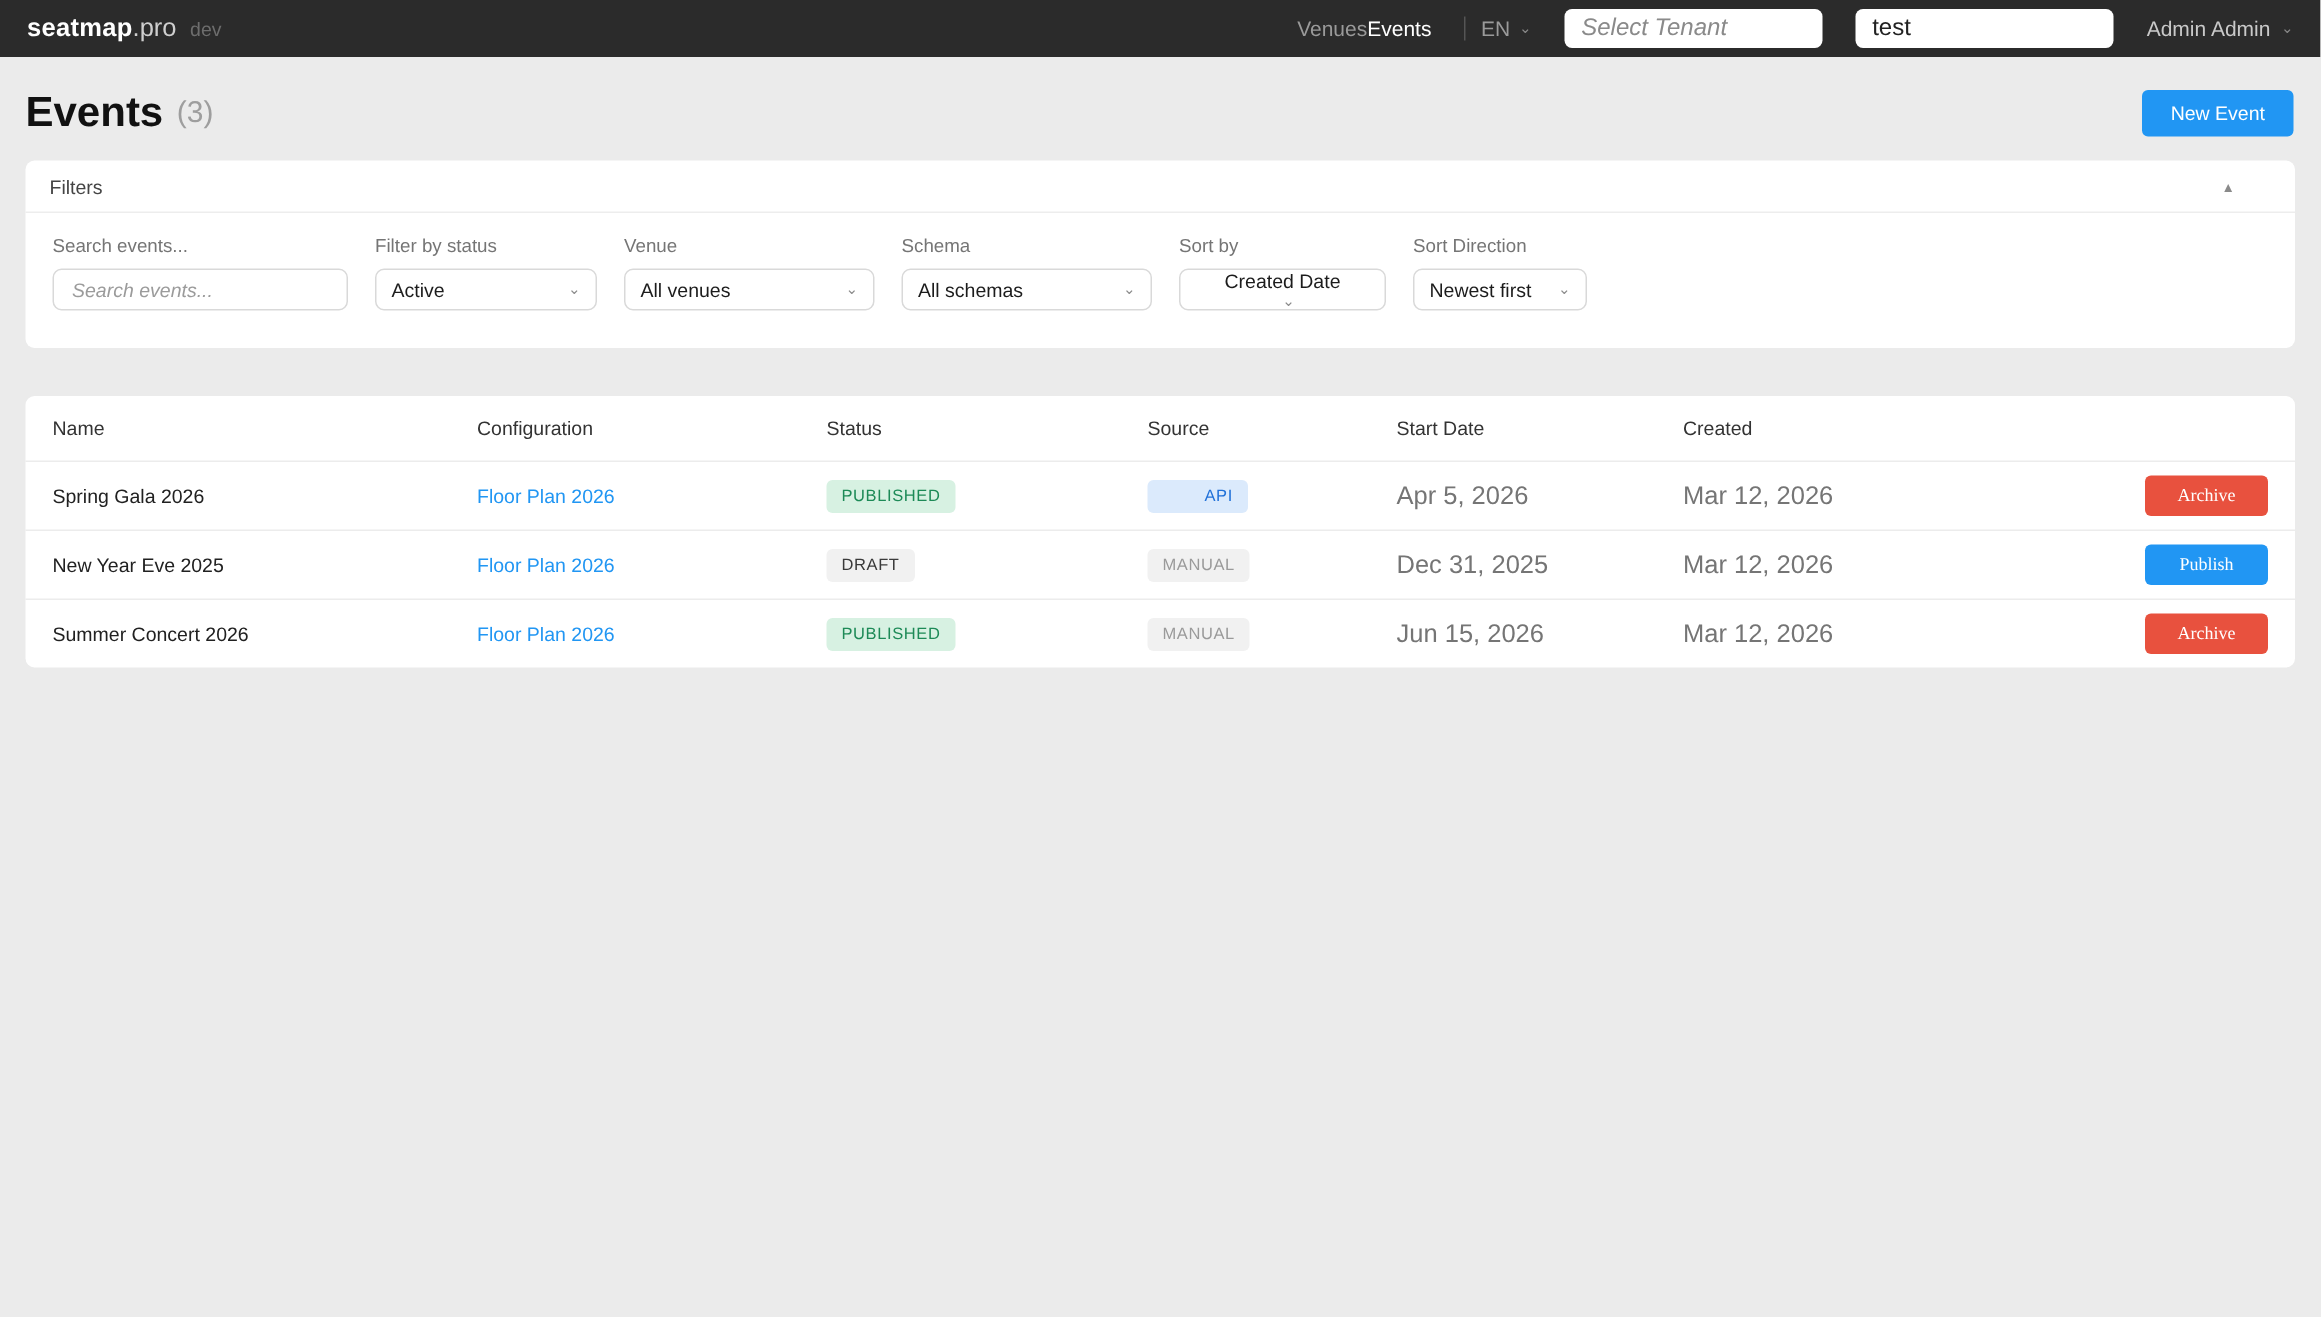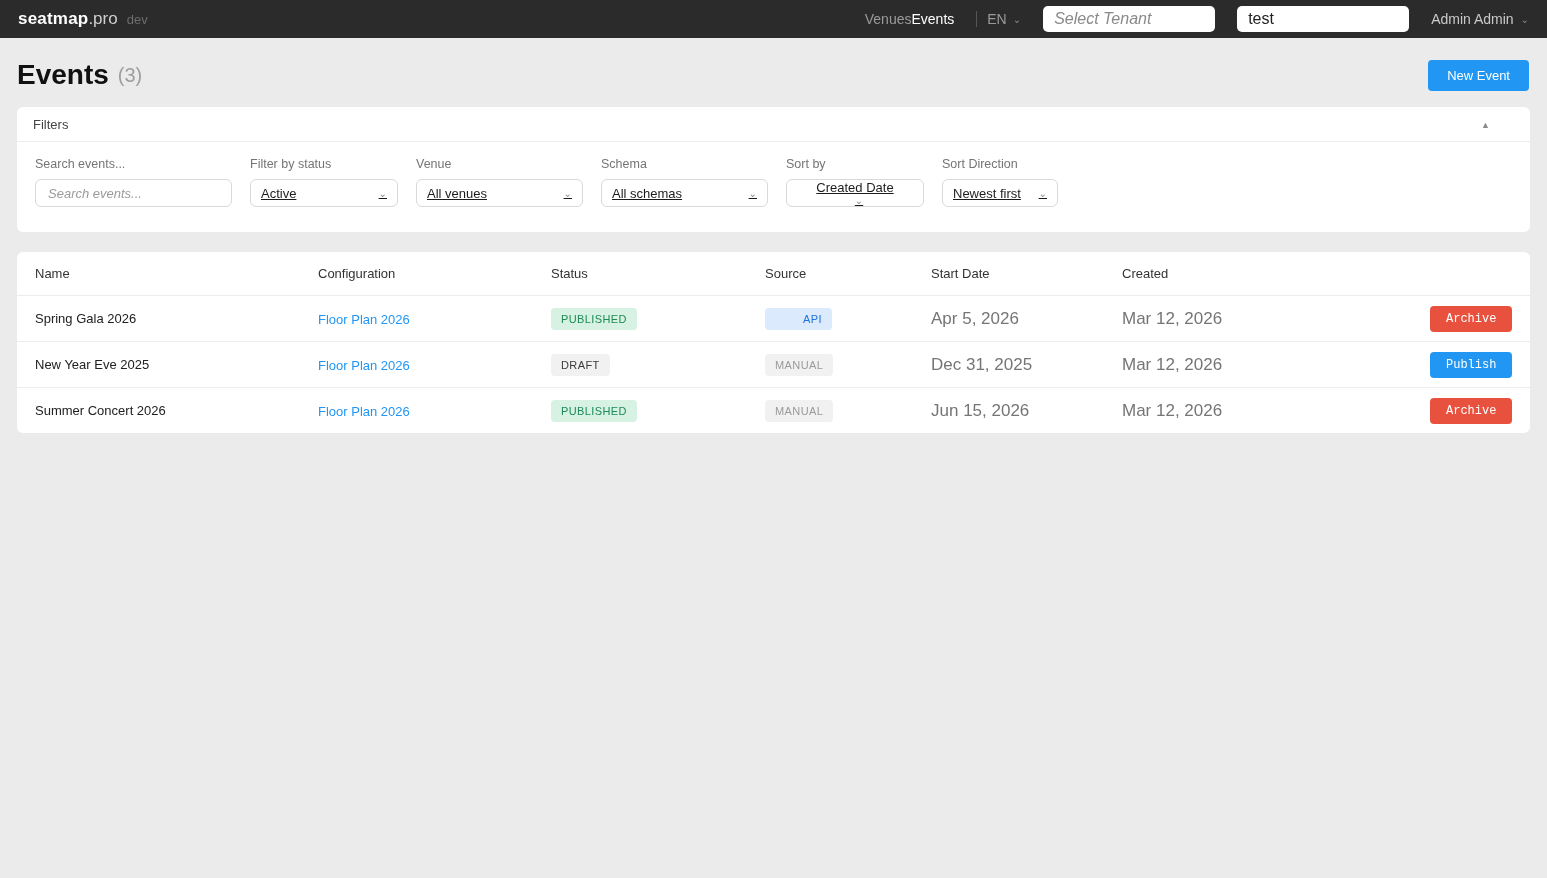--- a/index.html
+++ b/index.html
@@ -64,21 +64,21 @@
   }
 
   
   .card {
     background: #ffffff;
     border-radius: 6px;
     margin: 0 17px;
   }
 
   
-  .filters-card { margin-bottom: 20px; }
+  .filters-card { margin-bottom: 32px; }
   .filters-header {
     display: flex;
     align-items: center;
     justify-content: space-between;
     padding: 10px 16px 9px 16px;
     border-bottom: 1px solid #ededed;
     cursor: pointer;
   }
   .filters-title { font-size: 13px; color: #444; }
   .filters-collapse { font-size: 9px; color: #8a8a8a; padding-right: 24px; }
@@ -106,21 +106,20 @@
     border: 1px solid #d9d9d9;
     border-radius: 6px;
     display: flex;
     align-items: center;
     justify-content: space-between;
     padding: 0 10px;
     font-size: 13px;
     color: #1c1c1c;
     cursor: pointer;
     background: #fff;
-    text-decoration: underline;
   }
   .select-chevron { color: #8a8a8a; font-size: 10px; margin-left: 8px; }
   .fsel-0 { width: 148px; }
   .fsel-1 { width: 167px; }
   .fsel-2 { width: 167px; }
   .fsel-3 { width: 138px; flex-direction: column; }
   .fsel-4 { width: 116px; }
 
   
   .table-grid {
@@ -147,21 +146,21 @@
   .badge-api { background: #dbeafc; color: #2272d9; padding-left: 38px; }
   .badge-manual { background: #f1f1f1; color: #9a9a9a; }
   .cell-actions { text-align: right; }
   .btn-action {
     width: 82px;
     padding: 6px 16px;
     border: none;
     border-radius: 4px;
     color: #ffffff;
     font-size: 12px;
-    font-family: Liberation Mono, monospace;
+    font-family: Liberation Serif, serif;
     cursor: pointer;
   }
   .btn-archive { background: #e8513e; }
   .btn-publish { background: #2196f3; }
 </style>
 </head>
 <body>
 
 <div class="navbar">
   <div class="brand">

